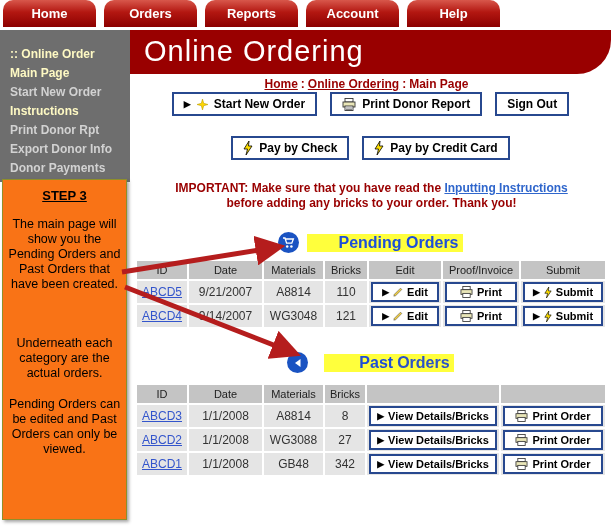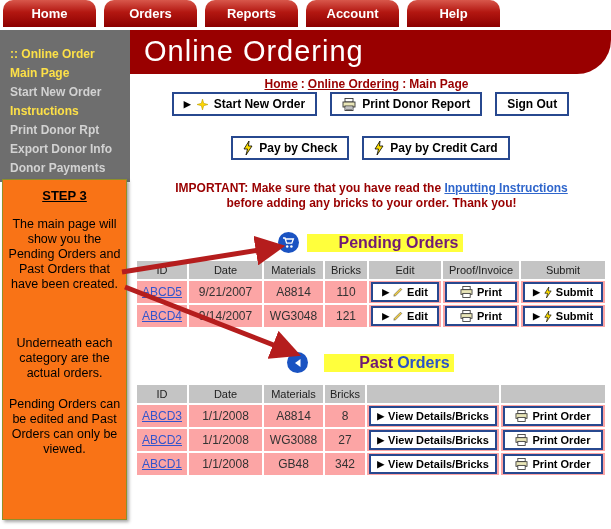--- a/index.html
+++ b/index.html
@@ -10,21 +10,21 @@
   .nav{position:absolute;top:0;left:0;width:611px;height:30px;background:#ffffff;}
   .nav-tabs{display:flex;gap:8px;padding-left:3px;}
   .tab{flex:0 0 93px;height:27px;border-radius:10px 10px 0 0;
        background:linear-gradient(180deg,#d8574b 0%,#b31711 45%,#8c0000 100%);
        color:#fff;font-weight:bold;font-size:13px;display:flex;align-items:center;justify-content:center;
        cursor:pointer;}
 
   
   .sidebar{position:absolute;top:30px;left:0;width:130px;height:152px;background:#6e6e6e;
            box-sizing:border-box;padding-top:15px;}
-  .side-item{font-size:12px;font-weight:bold;color:#fde047;padding:2px 0 3px 10px;cursor:pointer;white-space:nowrap;}
+  .side-item{font-size:12px;font-weight:bold;color:#fef9c3;padding:2px 0 3px 10px;cursor:pointer;white-space:nowrap;}
   .side-item.muted{color:#d2d2d2;}
 
   
   .band{position:absolute;top:30px;left:130px;width:481px;height:44px;background:#990000;
         border-radius:0 0 34px 0;}
   .band h1{margin:0;padding:5px 0 0 14px;font-size:29px;font-weight:normal;color:#ffffff;letter-spacing:1px;}
 
   
   .crumbs{position:absolute;top:77px;left:130px;width:473px;text-align:center;
           font-size:12px;font-weight:bold;color:#990000;}
@@ -43,28 +43,28 @@
   .notice{position:absolute;top:181px;left:132px;width:479px;text-align:center;
           font-size:12px;font-weight:bold;color:#990000;line-height:15px;}
   .notice-link{color:#2f66cc;text-decoration:underline;cursor:pointer;}
 
   
   .sec-head{position:absolute;left:130px;width:481px;display:flex;align-items:center;justify-content:center;gap:8px;}
   .sec-pending{top:232px;} .sec-past{top:352px;gap:16px;}
   .circle-icon{width:21px;height:21px;border-radius:50%;background:#1a53c2;
                display:flex;align-items:center;justify-content:center;flex:0 0 21px;}
   .hl{background:#ffff3c;padding:0 4px;font-weight:bold;font-size:16px;white-space:nowrap;}
-  .green-t{color:#701a75;padding-left:31px;} .blue-t{color:#2b52c8;margin-left:4px;}
+  .green-t{color:#1d4ed8;padding-left:31px;} .blue-t{color:#2b52c8;margin-left:4px;}
 
   
   table.tbl{position:absolute;left:135px;border-collapse:separate;border-spacing:2px;table-layout:fixed;}
   .tbl-pending{top:259px;width:472px;}
   .tbl-past{top:383px;width:472px;}
   .tbl th{background:#c4c4c4;font-size:11px;font-weight:normal;color:#222;height:16px;padding:1px 0;}
-  .tbl td{background:#fca5a5;font-size:12px;color:#333;text-align:center;height:22px;padding:0 2px;}
+  .tbl td{background:#e5e5e5;font-size:12px;color:#333;text-align:center;height:22px;padding:0 2px;}
   .id-link{color:#3355cc;text-decoration:underline;cursor:pointer;}
   .cbtn{display:flex;align-items:center;justify-content:center;gap:4px;background:#fff;
         border:2px solid #27488f;font-family:"Liberation Sans",sans-serif;
         font-weight:bold;font-size:11px;color:#000;height:20px;width:100%;box-sizing:border-box;
         cursor:pointer;white-space:nowrap;padding:0 2px;}
 
   
   .note{position:absolute;left:2px;top:179px;width:125px;height:341px;background:#f97316;
         border:1px solid #8f8f2a;box-shadow:2px 2px 3px rgba(60,60,60,0.45);box-sizing:border-box;
         padding:8px 2px;text-align:center;font-size:12.5px;line-height:15px;color:#000;z-index:2;}

